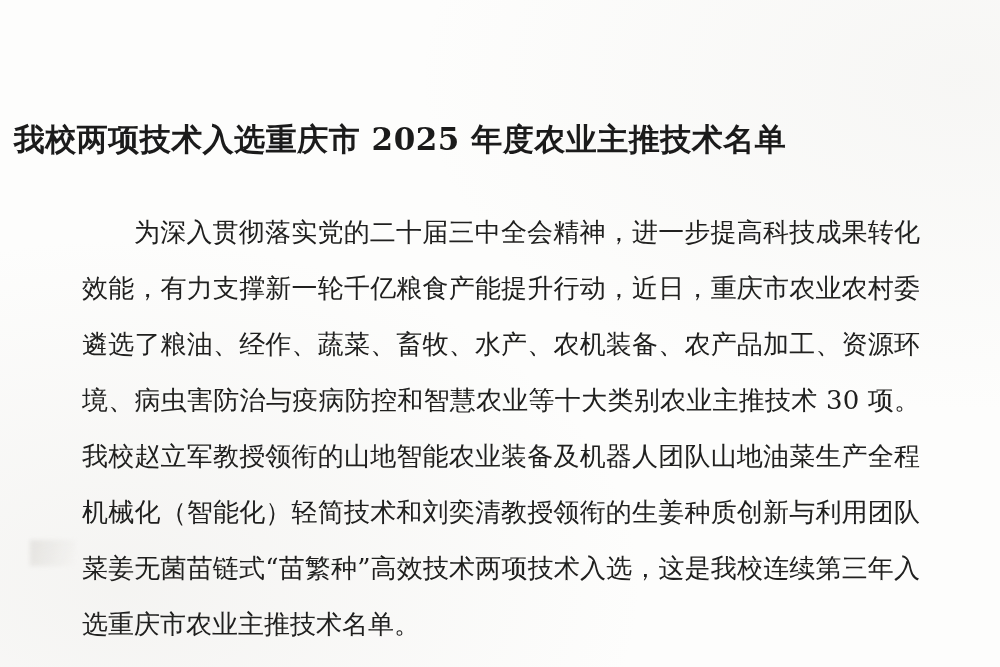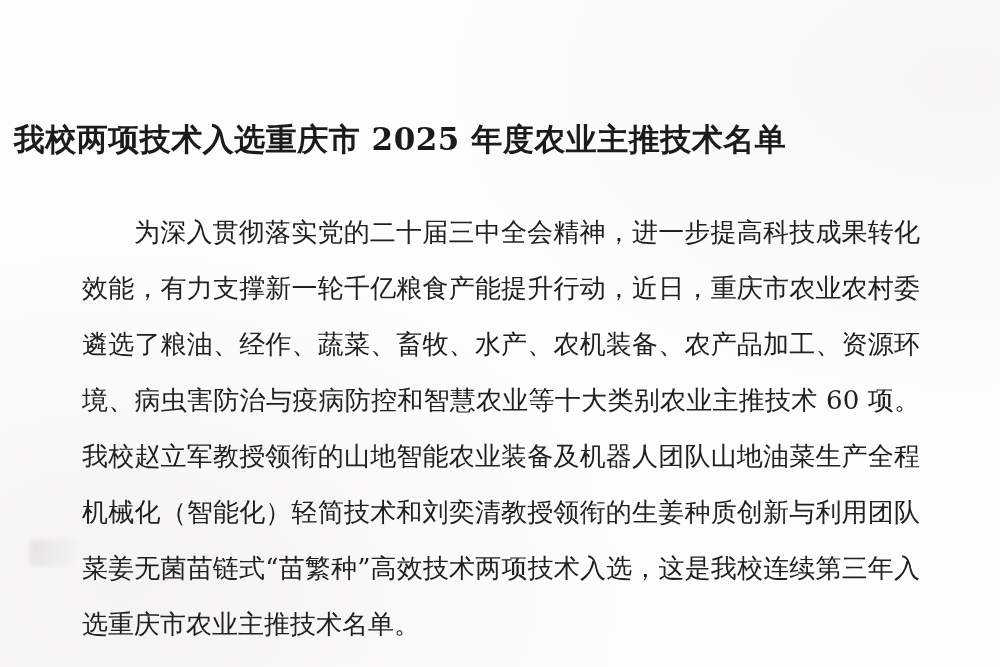--- a/index.html
+++ b/index.html
@@ -69,14 +69,14 @@
 </style>
 </head>
 <body>
 
 <div class="page">
   <div class="smudge-b"></div>
   <div class="smudge-a"></div>
 
   <h1 class="doc-title">我校两项技术入选重庆市 2025 年度农业主推技术名单</h1>
 
-  <p class="body-text">为深入贯彻落实党的二十届三中全会精神，进一步提高科技成果转化效能，有力支撑新一轮千亿粮食产能提升行动，近日，重庆市农业农村委遴选了粮油、经作、蔬菜、畜牧、水产、农机装备、农产品加工、资源环境、病虫害防治与疫病防控和智慧农业等十大类别农业主推技术 60 项。我校赵立军教授领衔的山地智能农业装备及机器人团队山地油菜生产全程机械化（智能化）轻简技术和刘奕清教授领衔的生姜种质创新与利用团队菜姜无菌苗链式“苗繁种”高效技术两项技术入选，这是我校连续第三年入选重庆市农业主推技术名单。</p>
+  <p class="body-text">为深入贯彻落实党的二十届三中全会精神，进一步提高科技成果转化效能，有力支撑新一轮千亿粮食产能提升行动，近日，重庆市农业农村委遴选了粮油、经作、蔬菜、畜牧、水产、农机装备、农产品加工、资源环境、病虫害防治与疫病防控和智慧农业等十大类别农业主推技术 30 项。我校赵立军教授领衔的山地智能农业装备及机器人团队山地油菜生产全程机械化（智能化）轻简技术和刘奕清教授领衔的生姜种质创新与利用团队菜姜无菌苗链式“苗繁种”高效技术两项技术入选，这是我校连续第三年入选重庆市农业主推技术名单。</p>
 </div>
 
 </body></html>

